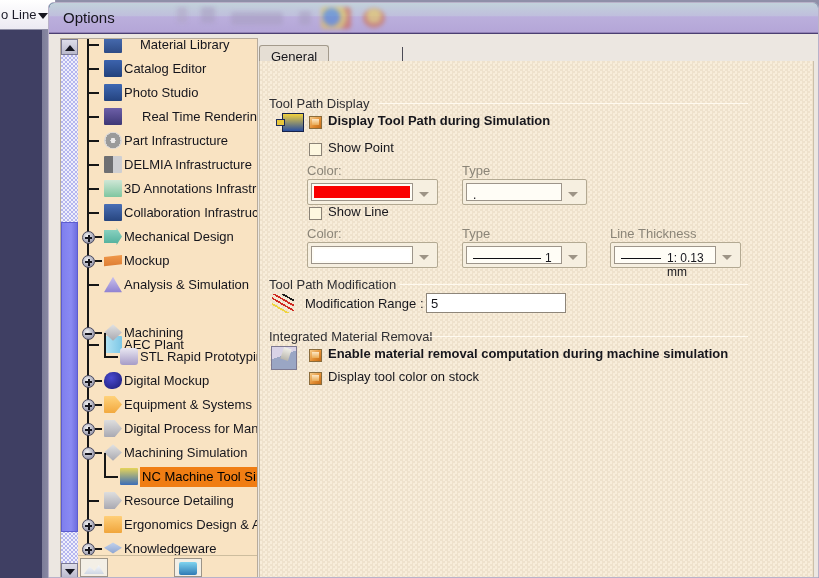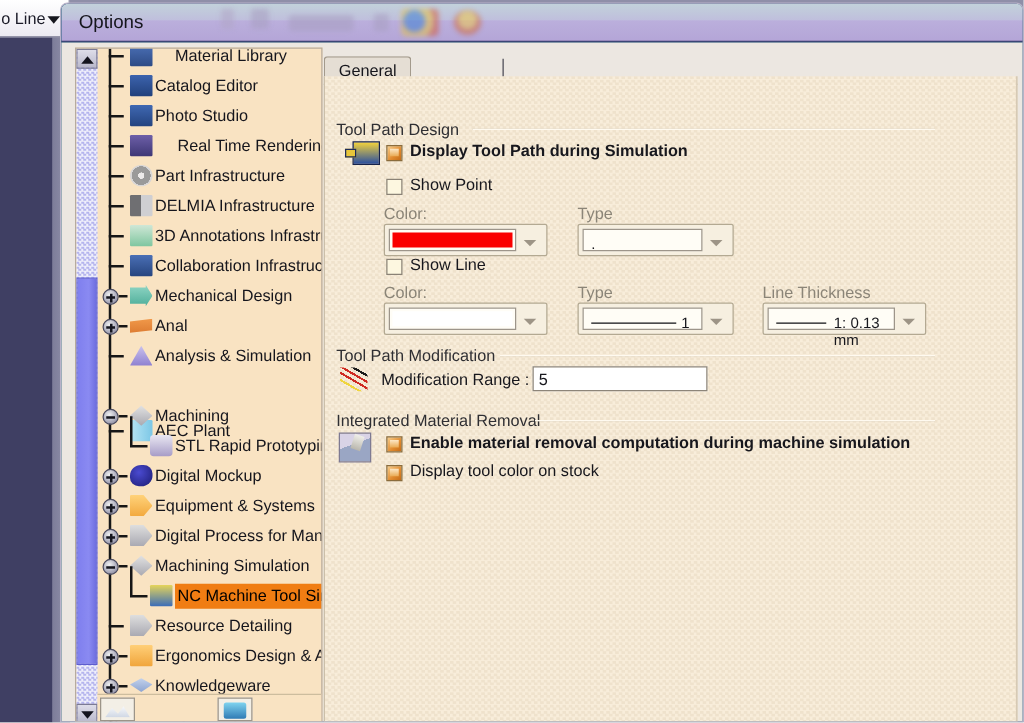--- a/index.html
+++ b/index.html
@@ -445,21 +445,21 @@
             <div class="trow" style="top: 186px;">
               <div class="t-expander plus"></div>
               <div class="t-tick" style="left: 17px; width: 7px;"></div>
               <div class="t-icon ic-mech" style="left: 26px;"></div>
               <div class="t-label" style="left: 46px;">Mechanical Design</div>
             </div>
             <div class="trow" style="top: 210px;">
               <div class="t-expander plus"></div>
               <div class="t-tick" style="left: 17px; width: 7px;"></div>
               <div class="t-icon ic-shape" style="left: 26px;"></div>
-              <div class="t-label" style="left: 46px;">Anal</div>
+              <div class="t-label" style="left: 46px;">Mockup</div>
             </div>
             <div class="trow" style="top: 234px;">
               <div class="t-tick"></div>
               <div class="t-icon ic-analysis" style="left: 26px;"></div>
               <div class="t-label" style="left: 46px;">Analysis &amp; Simulation</div>
             </div>
             <div class="trow" style="top: 258px; margin-top: 36px;">
               <div class="t-tick"></div>
               <div class="t-icon ic-aec" style="left: 26px;"></div>
               <div class="t-label" style="left: 46px;">AEC Plant</div>
@@ -544,21 +544,21 @@
       <div class="content">
 
         <div class="tabstrip">
           <div class="tab" style="left:0;">General</div>
           <div class="tab-caret" style="left:143px;"></div>
           <div class="tab-underline"></div>
         </div>
 
         <div class="panel">
 
-          <div class="group-title" style="left:9px; top:35px;">Tool Path Design</div>
+          <div class="group-title" style="left:9px; top:35px;">Tool Path Display</div>
           <div class="group-line" style="left:118px; top:42px; width:370px;"></div>
 
           <div class="panel-icon pi-toolpath" style="left:22px; top:52px;"></div>
 
           <div class="cb on" style="left:49px; top:55px;"></div>
           <div class="lbl bold" style="left:68px; top:52px;">Display Tool Path  during Simulation</div>
 
           <div class="cb off" style="left:49px; top:82px;"></div>
           <div class="lbl" style="left:68px; top:79px;">Show Point</div>
 

